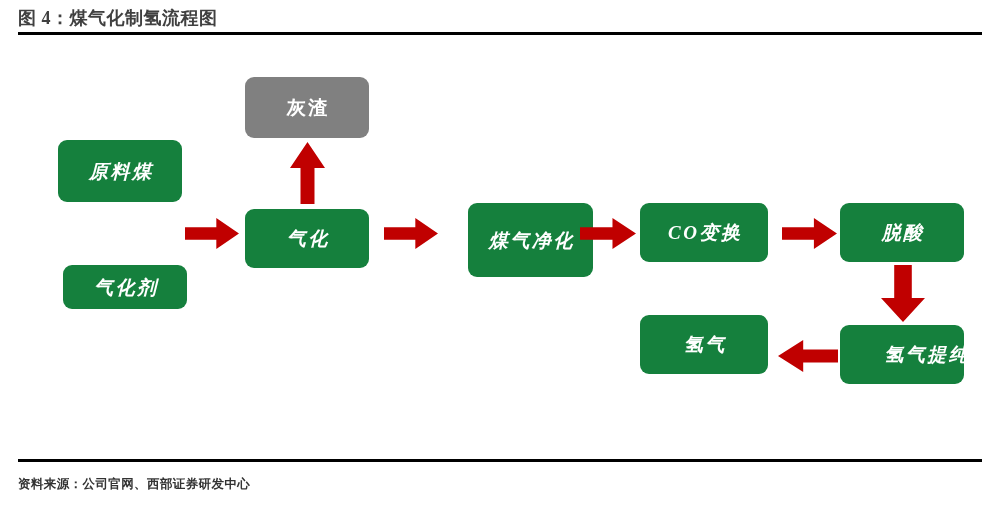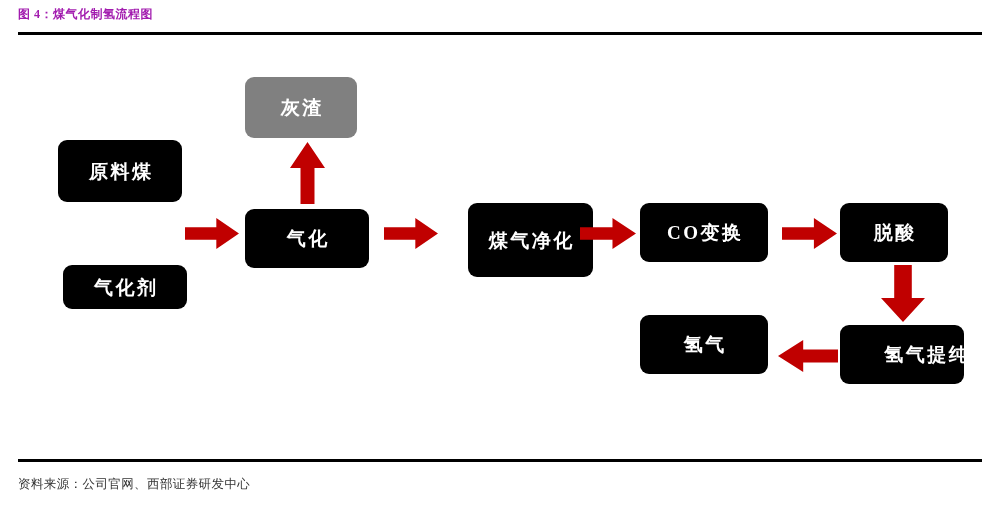--- a/index.html
+++ b/index.html
@@ -13,23 +13,23 @@
     position: relative;
     font-family: "Liberation Serif", "DejaVu Serif", serif;
     overflow: hidden;
   }
 
   
   #figure-title {
     position: absolute;
     left: 18px;
     top: 6px;
-    font-size: 12px;
+    font-size: 18px;
     font-weight: bold;
-    color: #a21caf;
+    color: #404040;
     letter-spacing: 0.5px;
     white-space: nowrap;
   }
   #title-rule {
     position: absolute;
     left: 18px;
     top: 32px;
     width: 964px;
     height: 3px;
     background: #000000;
@@ -42,21 +42,21 @@
     top: 459px;
     width: 964px;
     height: 3px;
     background: #000000;
   }
   #source-note {
     position: absolute;
     left: 18px;
     top: 476px;
     font-size: 12.5px;
-    font-weight: normal;
+    font-weight: bold;
     color: #333333;
     letter-spacing: 0.4px;
     white-space: nowrap;
   }
 
   
   #flow-canvas {
     position: absolute;
     left: 0;
     top: 38px;
@@ -75,31 +75,31 @@
     color: #ffffff;
     font-family: "Liberation Serif", "DejaVu Serif", serif;
     font-size: 19px;
     font-weight: bold;
     letter-spacing: 2.5px;
     text-indent: 2.5px;
     line-height: 1;
     white-space: nowrap;
     user-select: none;
   }
-  .node.red  { background: #000000; }
+  .node.red  { background: #15803d; font-style: italic; }
   .node.gray { background: #808080; }
 
   
   #node-raw-coal       { left: 58px;  top: 102px; width: 124px; height: 62px; }
   #node-gasifier-agent { left: 63px;  top: 227px; width: 124px; height: 44px; }
-  #node-ash            { left: 245px; top: 39px;  width: 112px; height: 61px; }
+  #node-ash            { left: 245px; top: 39px;  width: 124px; height: 61px; }
   #node-gasification   { left: 245px; top: 171px; width: 124px; height: 59px; }
   #node-gas-purify     { left: 468px; top: 165px; width: 125px; height: 74px; }
   #node-co-shift       { left: 640px; top: 165px; width: 128px; height: 59px; }
-  #node-deacid         { left: 840px; top: 165px; width: 108px; height: 59px; }
+  #node-deacid         { left: 840px; top: 165px; width: 124px; height: 59px; }
   #node-h2-purify      { left: 840px; top: 287px; width: 124px; height: 59px; padding-left: 48px; }
   #node-hydrogen       { left: 640px; top: 277px; width: 128px; height: 59px; }
 
   
   .arrow {
     position: absolute;
     background: #C00000;
   }
   .arrow.right {
     clip-path: polygon(0% 30%, 58% 30%, 58% 0%, 100% 50%, 58% 100%, 58% 70%, 0% 70%);

